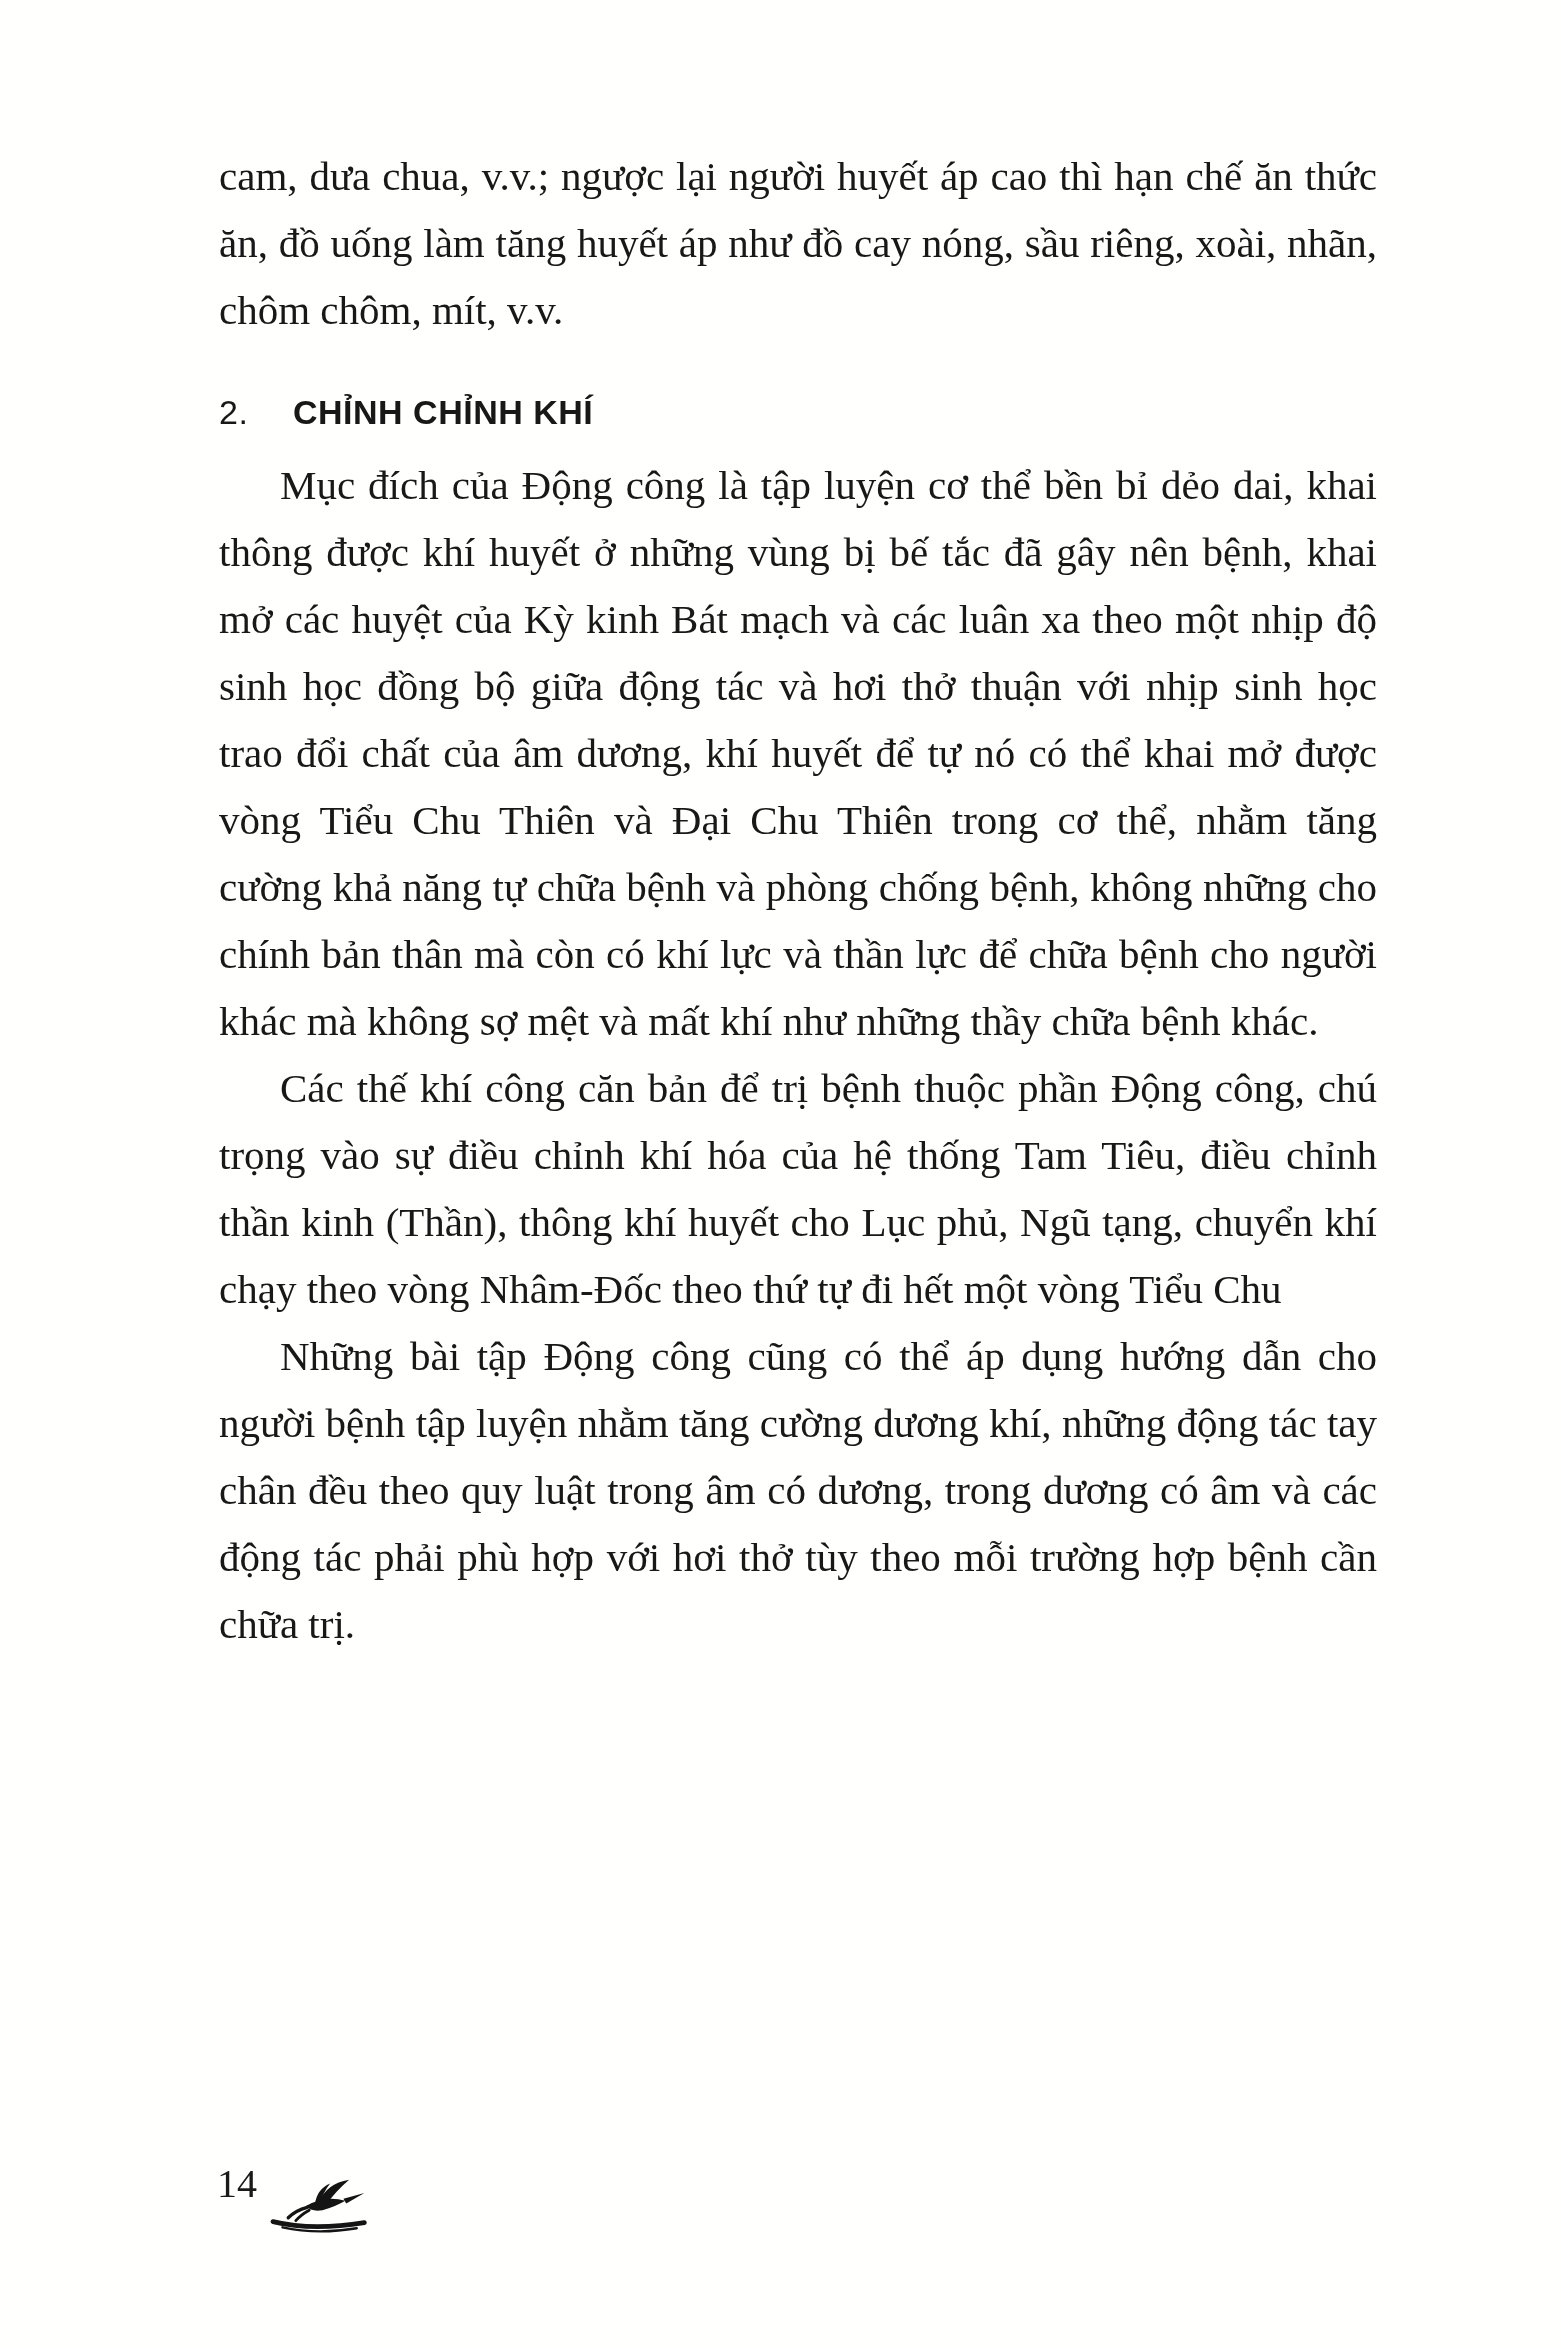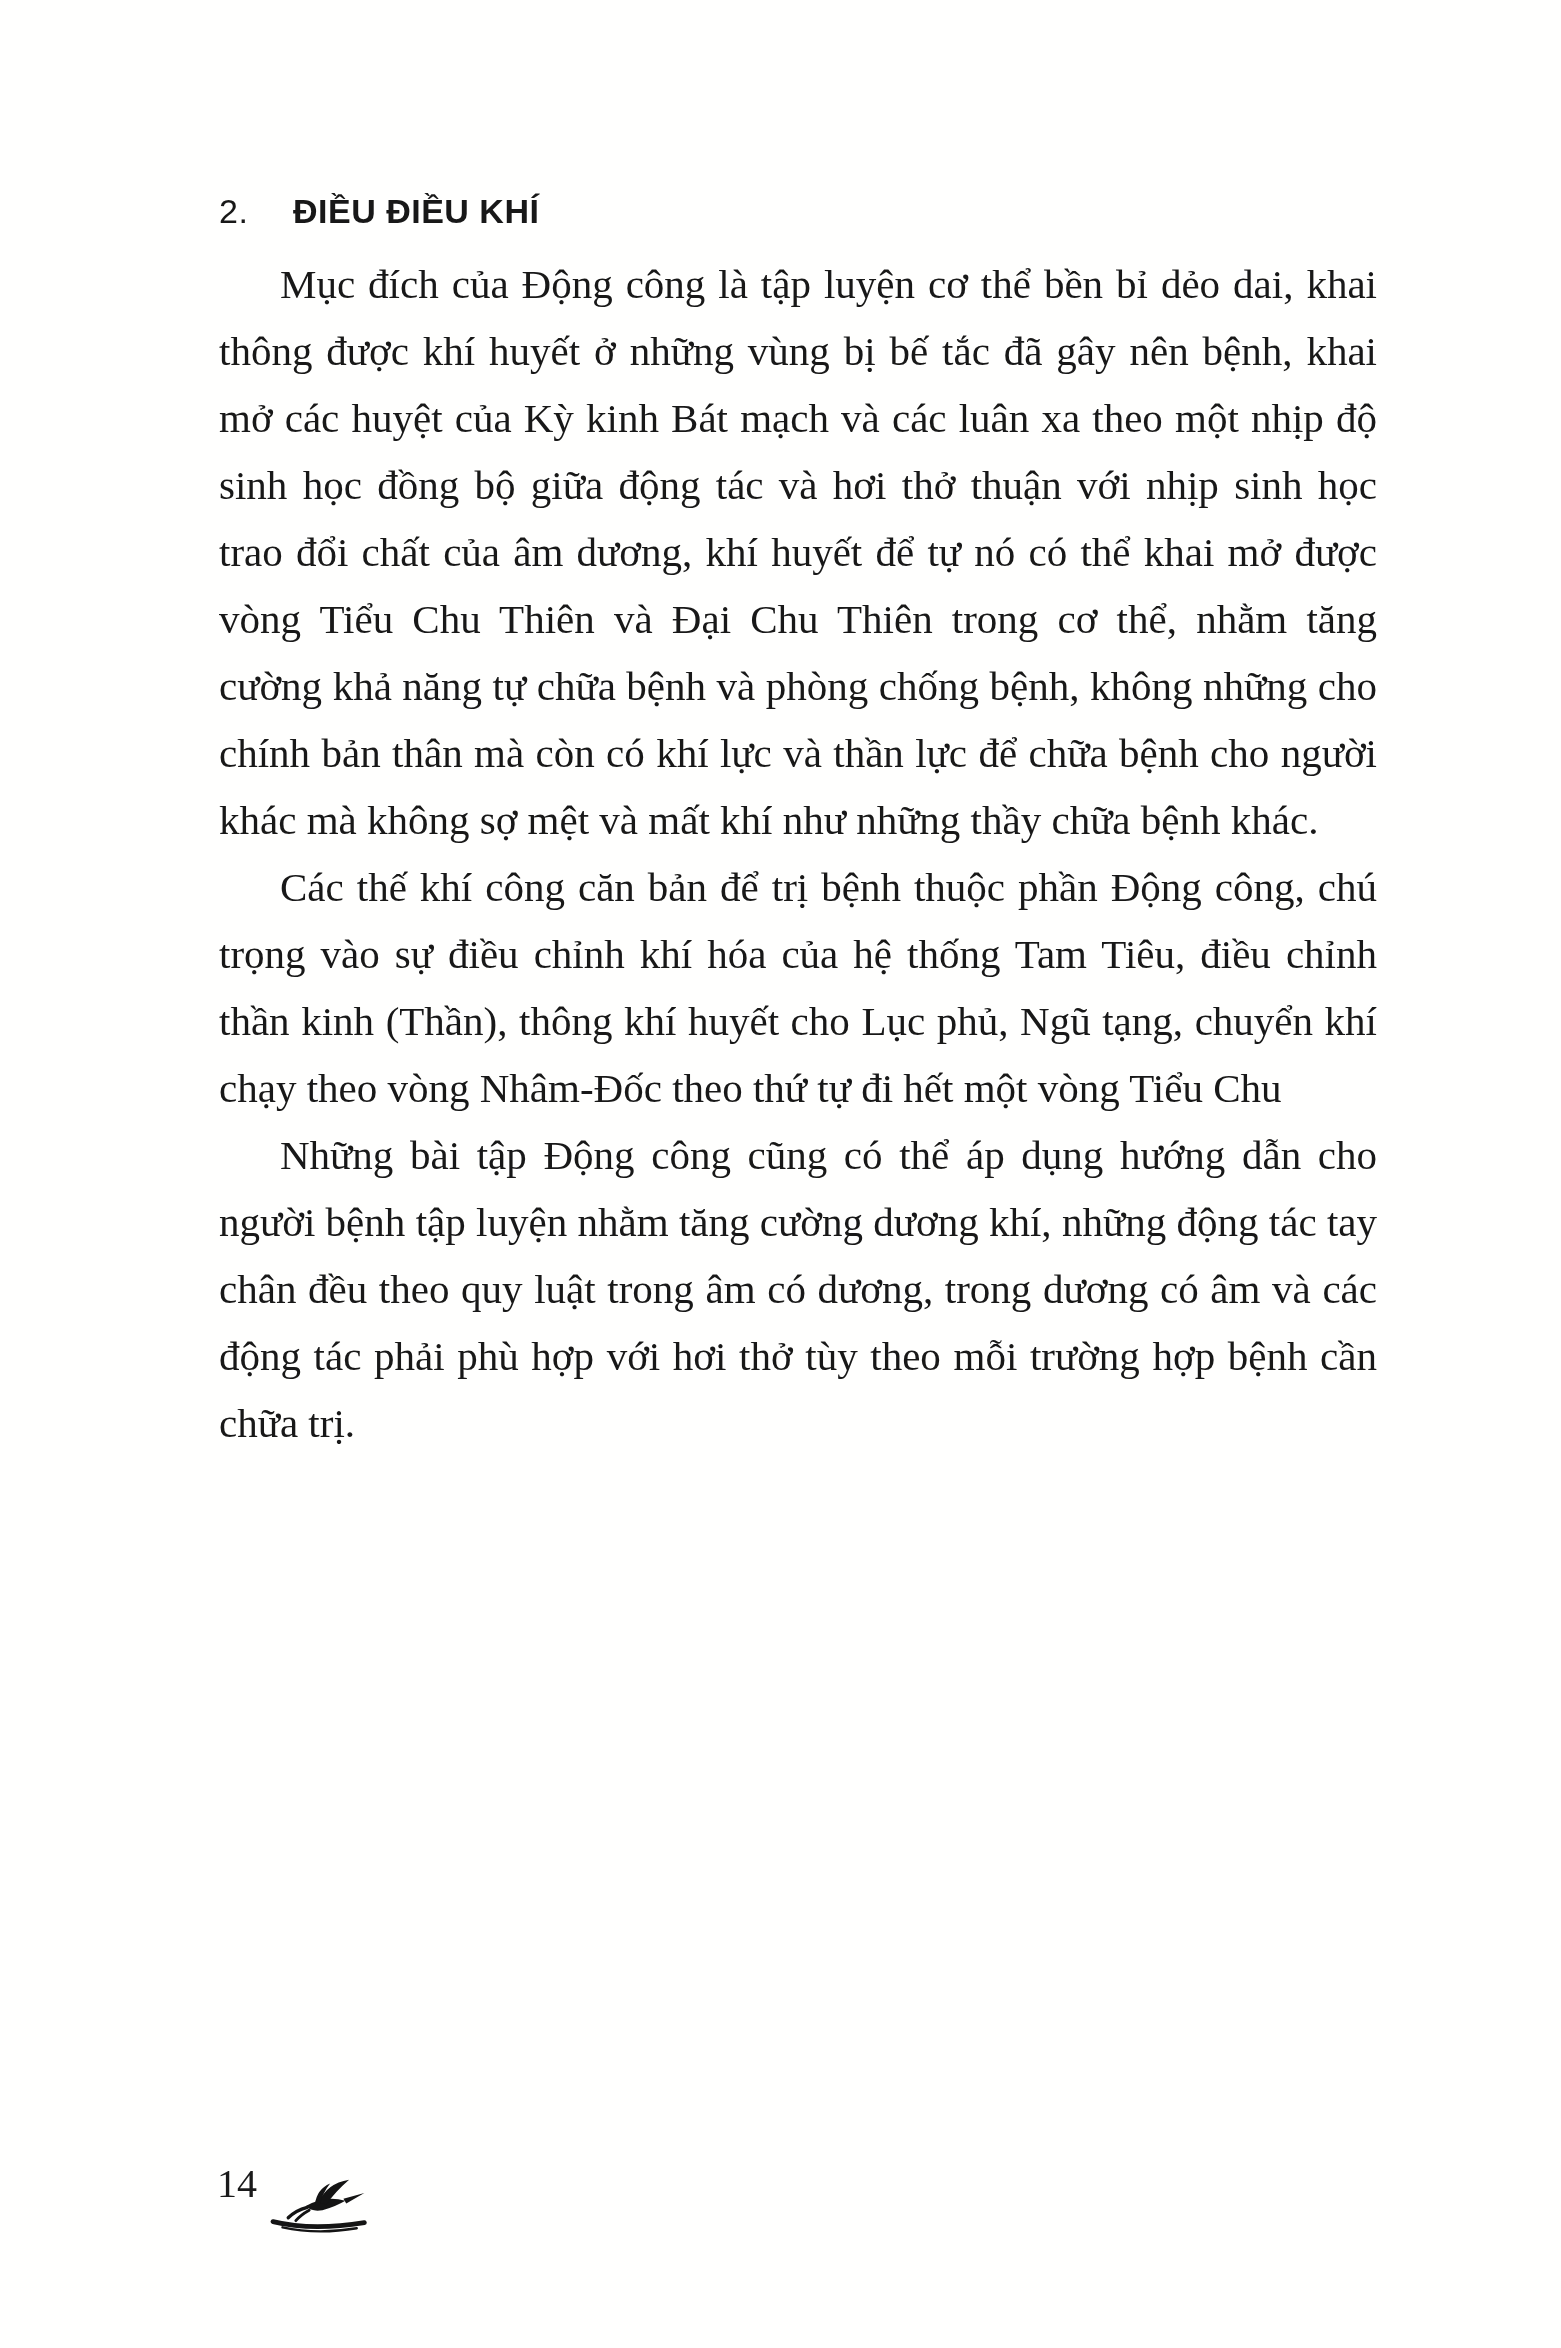--- a/index.html
+++ b/index.html
@@ -69,24 +69,25 @@
     margin-top: 13.3px;
   }
 </style>
 </head>
 <body>
 
 <div class="page">
 
   <div class="content">
 
+    <p class="para no-indent">cam, dưa chua, v.v.; ngược lại người huyết áp cao thì hạn chế ăn thức ăn, đồ uống làm tăng huyết áp như đồ cay nóng, sầu riêng, xoài, nhãn, chôm chôm, mít, v.v.</p>
 
     <h2 class="heading">
       <span class="h-num">2.</span>
-      <span class="h-title">ĐIỀU ĐIỀU KHÍ</span>
+      <span class="h-title">CHỈNH CHỈNH KHÍ</span>
     </h2>
 
 
     <p class="para">Mục đích của Động công là tập luyện cơ thể bền bỉ dẻo dai, khai thông được khí huyết ở những vùng bị bế tắc đã gây nên bệnh, khai mở các huyệt của Kỳ kinh Bát mạch và các luân xa theo một nhịp độ sinh học đồng bộ giữa động tác và hơi thở thuận với nhịp sinh học trao đổi chất của âm dương, khí huyết để tự nó có thể khai mở được vòng Tiểu Chu Thiên và Đại Chu Thiên trong cơ thể, nhằm tăng cường khả năng tự chữa bệnh và phòng chống bệnh, không những cho chính bản thân mà còn có khí lực và thần lực để chữa bệnh cho người khác mà không sợ mệt và mất khí như những thầy chữa bệnh khác.</p>
 
     <p class="para">Các thế khí công căn bản để trị bệnh thuộc phần Động công, chú trọng vào sự điều chỉnh khí hóa của hệ thống Tam Tiêu, điều chỉnh thần kinh (Thần), thông khí huyết cho Lục phủ, Ngũ tạng, chuyển khí chạy theo vòng Nhâm-Đốc theo thứ tự đi hết một vòng Tiểu Chu</p>
 
     <p class="para">Những bài tập Động công cũng có thể áp dụng hướng dẫn cho người bệnh tập luyện nhằm tăng cường dương khí, những động tác tay chân đều theo quy luật trong âm có dương, trong dương có âm và các động tác phải phù hợp với hơi thở tùy theo mỗi trường hợp bệnh cần chữa trị.</p>
 
   </div>

